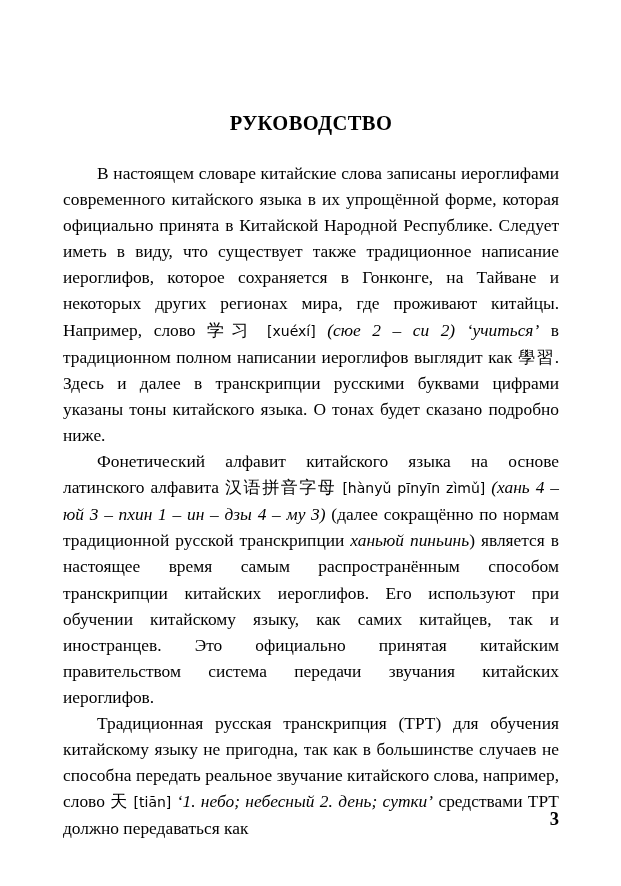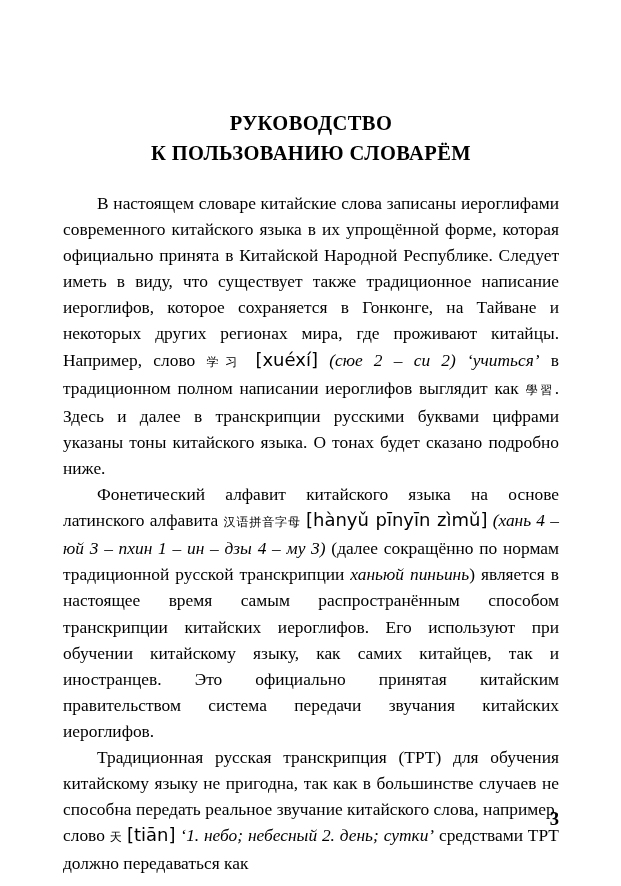--- a/index.html
+++ b/index.html
@@ -44,39 +44,38 @@
   p.para {
     margin: 0;
     text-align: justify;
     text-justify: inter-word;
     font-size: 17.4px;
     line-height: 26.1px;
     text-indent: 34px;
     hyphens: none;
   }
   .i { }
-  .han { font-family: "DejaVu Sans", sans-serif; font-style: normal; font-size: 12px; }
-  .pinyin { font-family: "DejaVu Sans", sans-serif; font-size: 18px; }
+  .han { font-family: "DejaVu Sans", sans-serif; font-style: normal; font-size: 17px; }
+  .pinyin { font-family: "DejaVu Sans", sans-serif; font-size: 14px; }
   .pagenum {
     position: absolute;
     right: 62px;
     bottom: 56px;
     font-size: 18.5px;
     font-weight: bold;
     font-family: "Liberation Serif", serif;
   }
 </style>
 </head>
 <body>
 
 <div class="page">
   <div class="content">
     <h1 class="title">
       <span class="line">РУКОВОДСТВО</span>
-      <span class="line">К ПОЛЬЗОВАНИЮ СЛОВАРЁМ</span>
     </h1>
     <div>
       <p class="para"><span>В настоящем словаре китайские слова записаны иероглифами современного китайского языка в их упрощённой форме, которая официально принята в Китайской Народной Республике. Следует иметь в виду, что существует также традиционное написание иероглифов, которое сохраняется в Гонконге, на Тайване и некоторых других регионах мира, где проживают китайцы. Например, слово </span><span class="han">学习</span><span> </span><span class="pinyin">[xuéxí]</span><span> </span><em class="i">(сюе 2 – си 2) ‘учиться’</em><span> в традиционном полном написании иероглифов выглядит как </span><span class="han">學習</span><span>. Здесь и далее в транскрипции русскими буквами цифрами указаны тоны китайского языка. О тонах будет сказано подробно ниже.</span></p>
       <p class="para"><span>Фонетический алфавит китайского языка на основе латинского алфавита </span><span class="han">汉语拼音字母</span><span> </span><span class="pinyin">[hànyǔ pīnyīn zìmǔ]</span><span> </span><em class="i">(хань 4 – юй 3 – пхин 1 – ин – дзы 4 – му 3)</em><span> (далее сокращённо по нормам традиционной русской транскрипции </span><em class="i">ханьюй пиньинь</em><span>) является в настоящее время самым распространённым способом транскрипции китайских иероглифов. Его используют при обучении китайскому языку, как самих китайцев, так и иностранцев. Это официально принятая китайским правительством система передачи звучания китайских иероглифов.</span></p>
       <p class="para"><span>Традиционная русская транскрипция (ТРТ) для обучения китайскому языку не пригодна, так как в большинстве случаев не способна передать реальное звучание китайского слова, например, слово </span><span class="han">天</span><span> </span><span class="pinyin">[tiān]</span><span> </span><em class="i">‘1. небо; небесный 2. день; сутки’</em><span> средствами ТРТ должно передаваться как</span></p>
     </div>
   </div>
   <div class="pagenum">3</div>
 </div>
 

